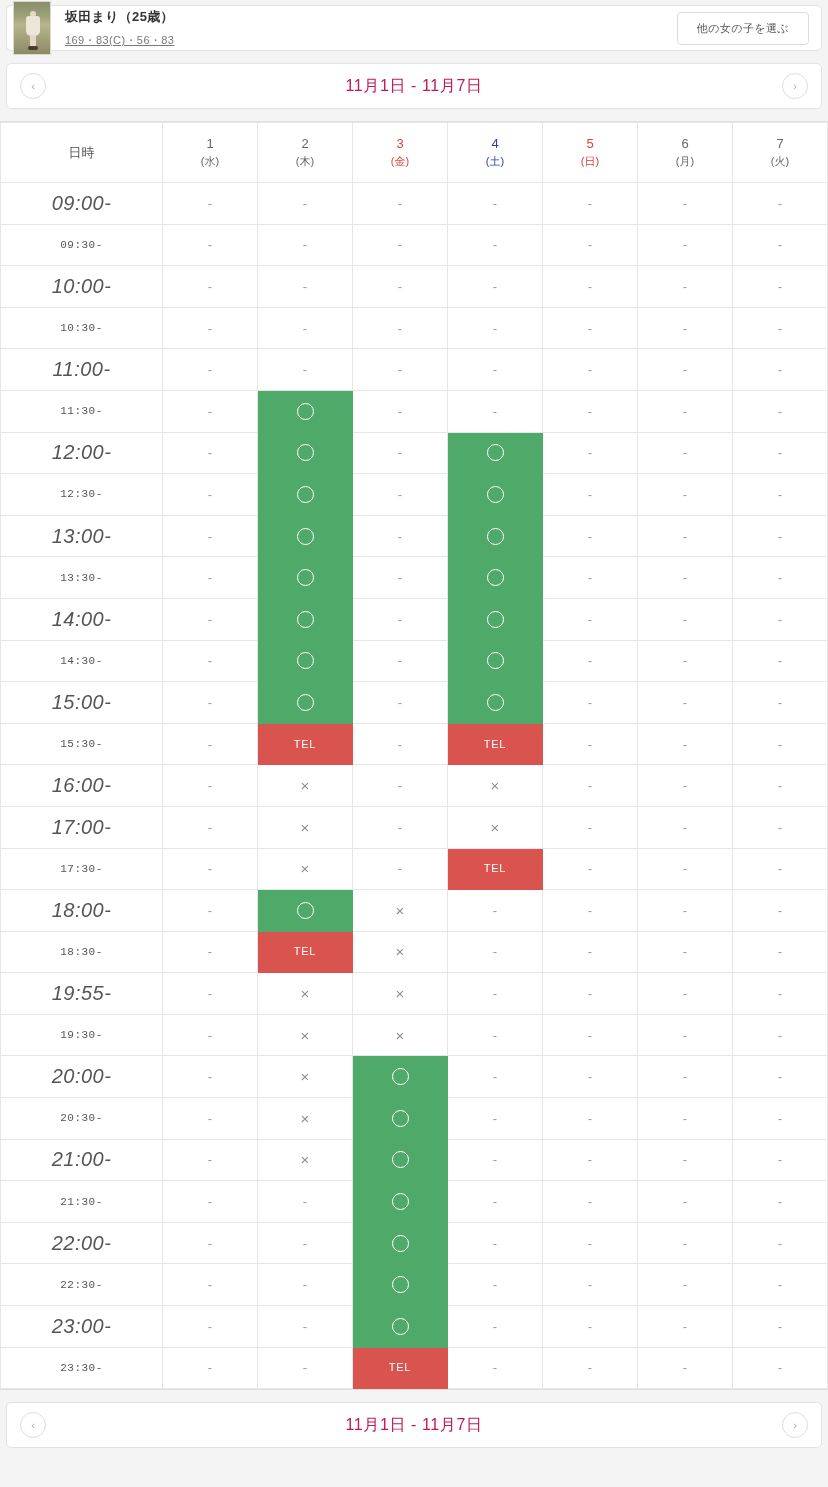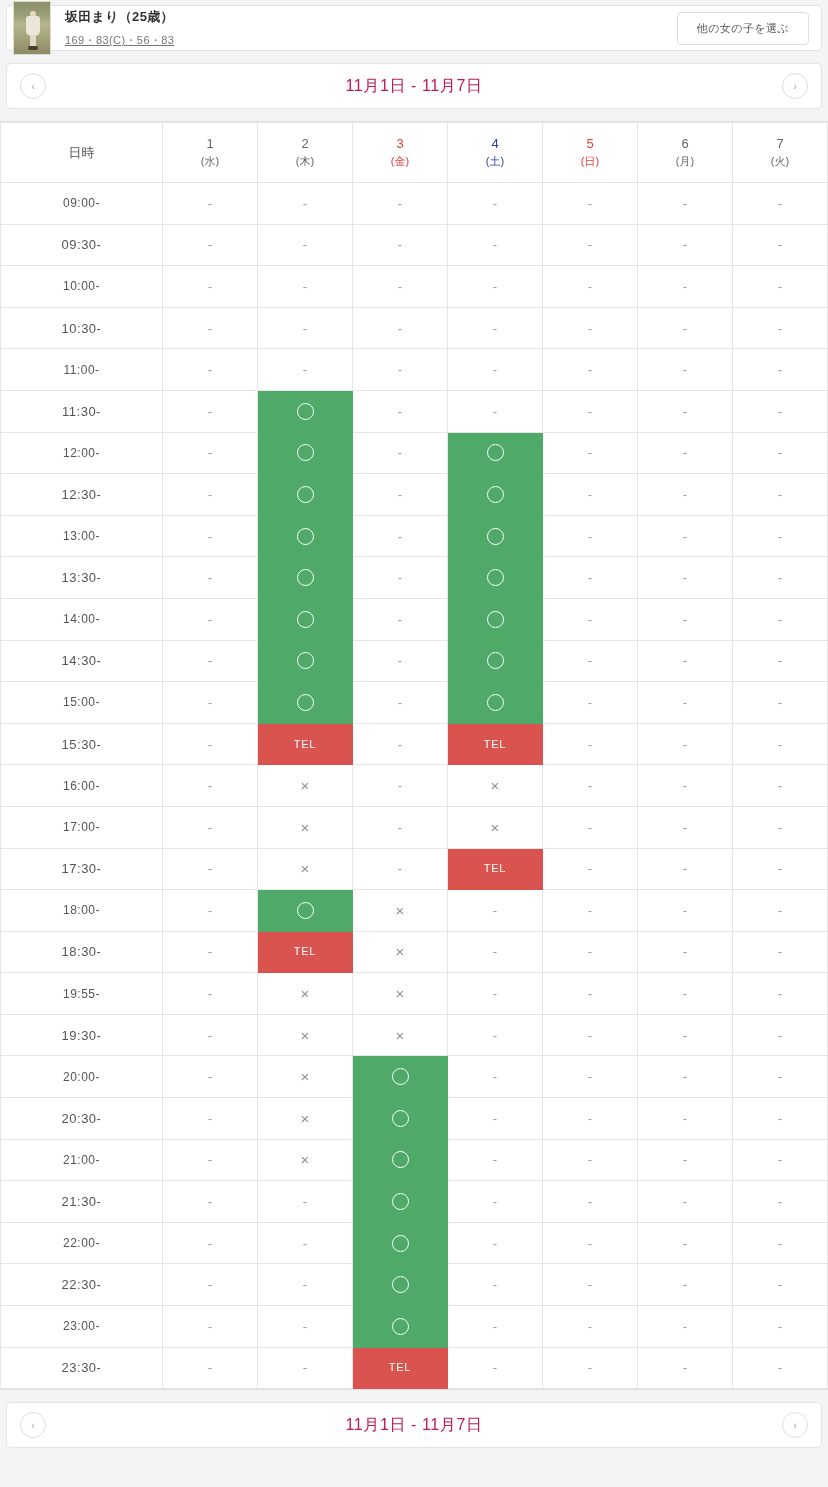--- a/index.html
+++ b/index.html
@@ -184,22 +184,22 @@
   .d-sun .day-num, .d-sun .day-wd { color: #e0403c; }
   .d-hol .day-num, .d-hol .day-wd { color: #e0403c; }
   .d-norm .day-num, .d-norm .day-wd { color: #666; }
 
   tbody tr { height: 41.6px; }
   td.time-cell {
     color: #555;
     letter-spacing: 0.5px;
     background: #fff;
   }
-  td.time-cell.hour  { font-size: 12px; }
-  td.time-cell.half  { font-size: 13px; }
+  td.time-cell.hour  { font-size: 20px; font-style: italic; }
+  td.time-cell.half  { font-size: 11px; font-family: Liberation Mono, monospace; }
 
   td.slot {
     position: relative;
     height: 41.6px;
   }
   td.slot .mark {
     display: flex;
     align-items: center;
     justify-content: center;
     width: 100%;

